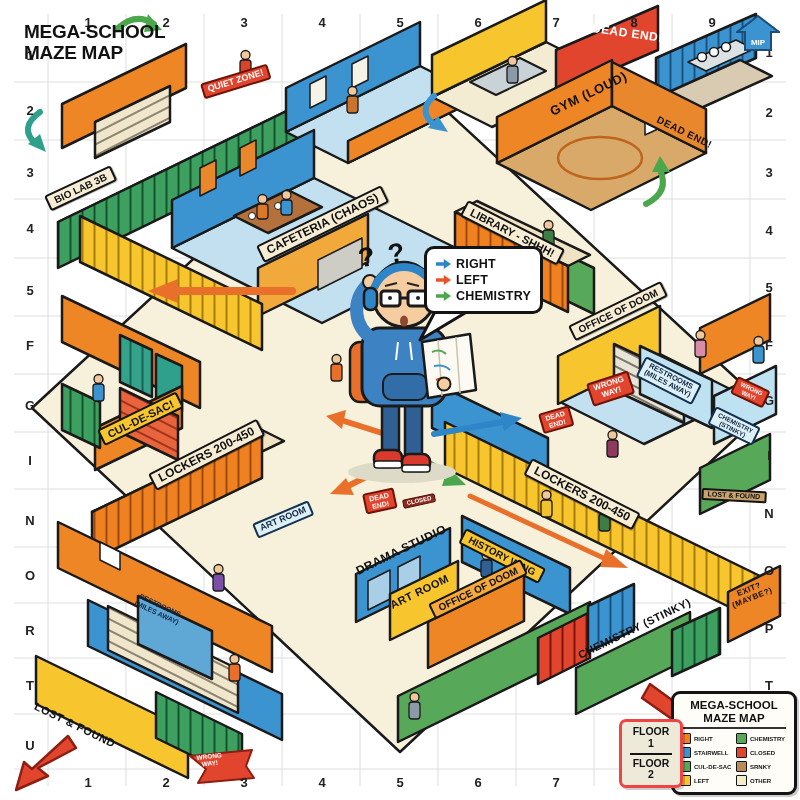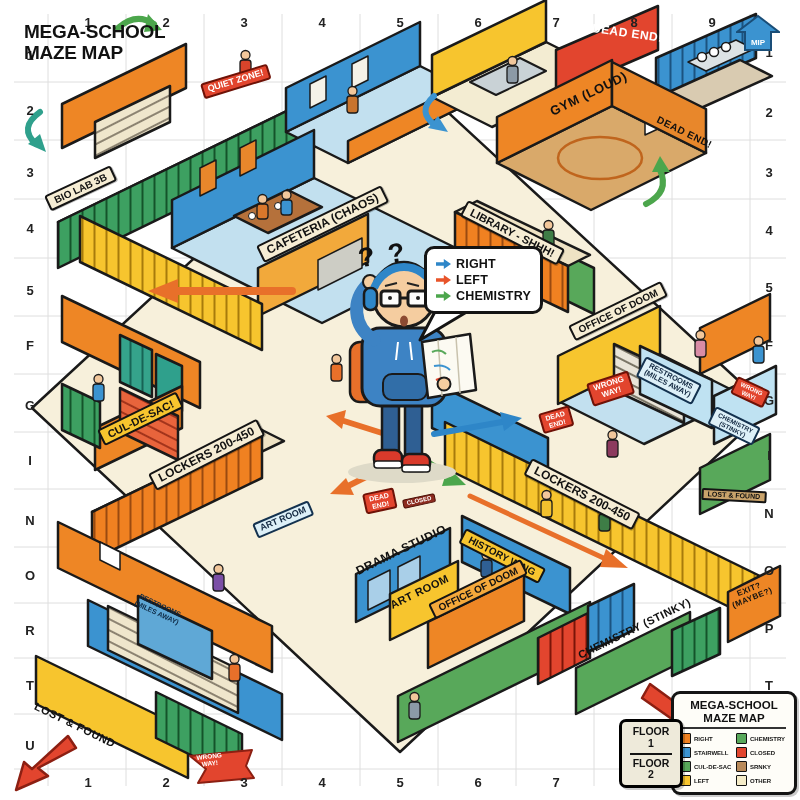--- a/index.html
+++ b/index.html
@@ -41,21 +41,21 @@
           border:3px solid #141414;border-radius:9px;padding:5px 6px 6px;z-index:8;
           box-shadow:2px 2px 0 rgba(0,0,0,.2);}
   .leg-title{font-size:11.5px;font-weight:900;text-align:center;color:#111;line-height:1.1;}
   .leg-divider{height:2px;background:#333;margin:3px 2px 4px;}
   .leg-cols{display:flex;gap:4px;}
   .leg-col{display:flex;flex-direction:column;gap:3px;flex:1;}
   .leg-row{display:flex;align-items:center;gap:3px;}
   .swatch{width:9px;height:9px;border:1.5px solid #141414;border-radius:1px;flex:none;}
   .leg-label{font-size:6px;font-weight:bold;color:#111;white-space:nowrap;}
   .floorbox{position:absolute;left:619px;top:719px;width:54px;background:#EEEADA;
-            border:3px solid #000000;border-radius:7px;padding:4px 2px;z-index:8;
+            border:3px solid #ef4444;border-radius:7px;padding:4px 2px;z-index:8;
             text-align:center;box-shadow:2px 2px 0 rgba(0,0,0,.2);}
   .fl{font-size:10.5px;font-weight:900;color:#111;line-height:1.12;white-space:pre-line;}
   .fl-div{height:2px;background:#141414;margin:3px 6px;}
 </style>
 </head>
 <body>
 
 <div class="stage">
 
 <svg id="scene" width="800" height="800" viewBox="0 0 800 800">

